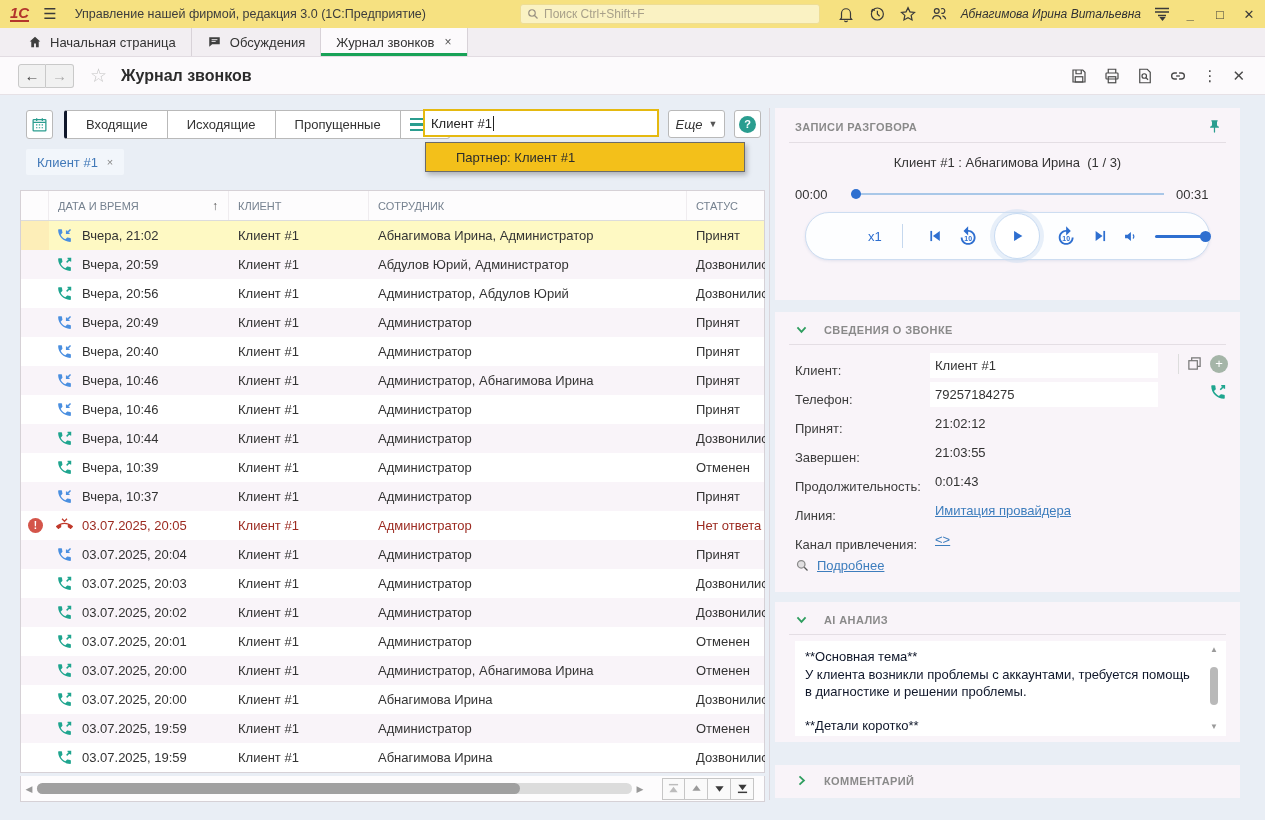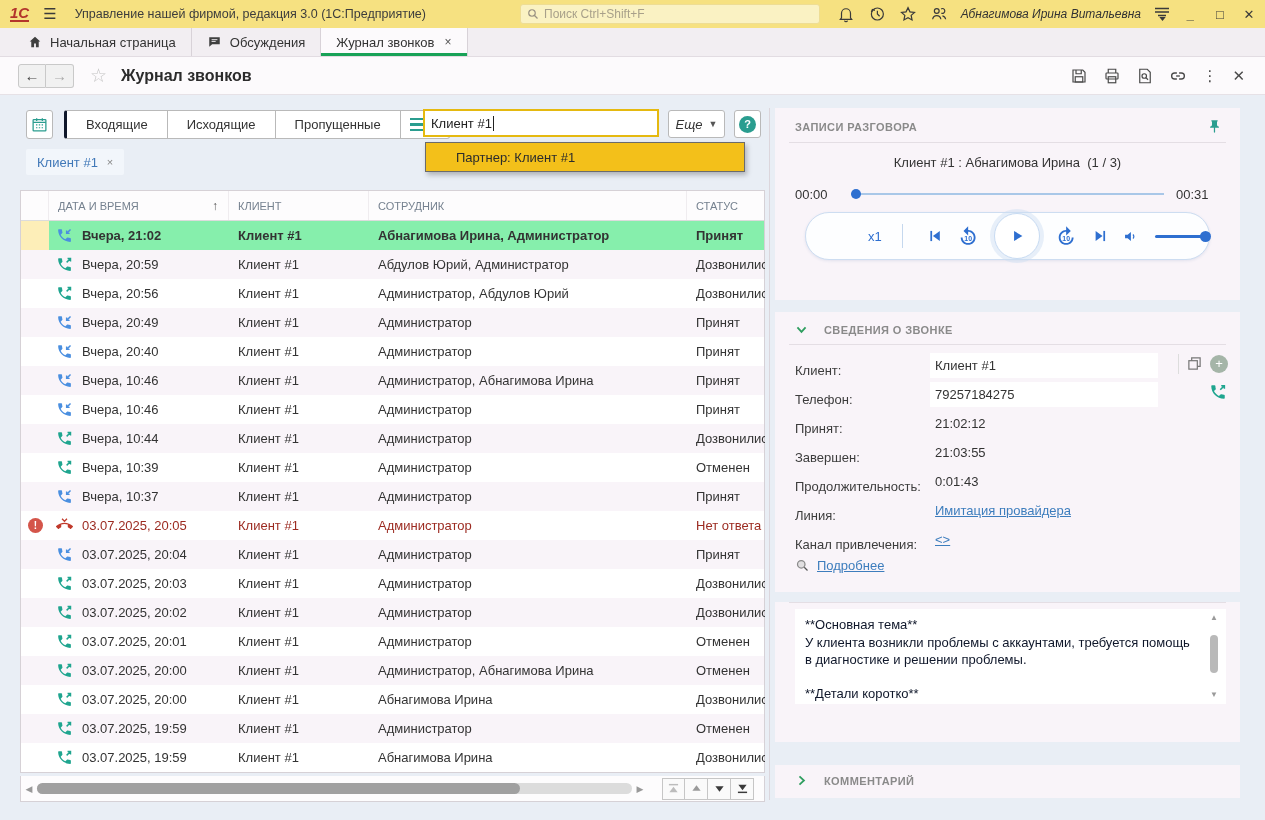--- a/index.html
+++ b/index.html
@@ -69,21 +69,21 @@
   .thead { display:flex; height:30px; align-items:center; border-bottom:1px solid #dcdcdc; background:#fdfcfd; }
   .th { font-size:11px; color:#75818f; padding-left:9px; position:relative; display:flex; align-items:center; height:100%; border-right:1px solid #efecef; }
   .c0 { width:28px; flex:none; }
   .c1 { width:180px; flex:none; }
   .c2 { width:140px; flex:none; }
   .c3 { width:318px; flex:none; }
   .c4 { width:78px; flex:none; border-right:none !important; overflow:hidden; white-space:nowrap; }
   .sort-arrow { position:absolute; right:10px; color:#555; font-size:12px; }
   .trow { display:flex; height:29px; align-items:center; cursor:pointer; }
   .trow:nth-child(even) { background:#f9f4f9; }
-  .trow.selected { background:#86efac;font-weight:bold; }
+  .trow.selected { background:#fef9c3; }
   .trow.selected .c0 { background:#fdeeb8; height:100%; }
   .tc { padding-left:9px; font-size:13px; color:#333; white-space:nowrap; overflow:hidden; height:100%; display:flex; align-items:center; }
   .trow .c1 { padding-left:7px; gap:9px; }
   .picon { width:17px; height:17px; flex:none; position:relative; }
   .picon svg { width:17px; height:17px; display:none; }
   .dir-incoming .icon-in { display:block; }
   .dir-outgoing .icon-out { display:block; }
   .dir-missed .icon-miss { display:block; }
   .alert-badge { display:none; width:15px; height:15px; margin-left:7px; border-radius:50%; background:#d4554a; color:#fff; font-size:10px; font-weight:bold; align-items:center; justify-content:center; line-height:1; }
   .has-alert .alert-badge { display:flex; }
@@ -824,20 +824,26 @@
       <div class="details-row">
         <svg width="15" height="15" viewBox="0 0 24 24" fill="none" stroke="#8a8a8a" stroke-width="2">
             <circle cx="10" cy="10" r="6" fill="#c9c9c9" fill-opacity=".5"></circle>
             <path d="M14.8 14.8L20 20" stroke="#555"></path>
           </svg>
         <span class="details-link">Подробнее</span>
       </div>
     </div>
 
     <div class="rsec sec-ai">
+      <div class="rsec-head">
+        <svg width="13" height="13" viewBox="0 0 16 16" fill="none" stroke="#2f9e5f" stroke-width="2.2">
+            <path d="M3 5.5L8 11l5-5.5"></path>
+          </svg>
+        <span class="rsec-title">AI АНАЛИЗ</span>
+      </div>
       <div class="rsec-div"></div>
       <div class="ai-box">
         <div>
             <div class="ai-line">**Основная тема**</div>
             <div class="ai-line">У клиента возникли проблемы с аккаунтами, требуется помощь в диагностике и решении проблемы.</div>
             <div class="ai-gap"></div>
             <div class="ai-line">**Детали коротко**</div>
             <div class="ai-line">Клиент сообщил о неожиданном отключении всех аккаунтов.</div>
           </div>
         <div class="ai-sb">

